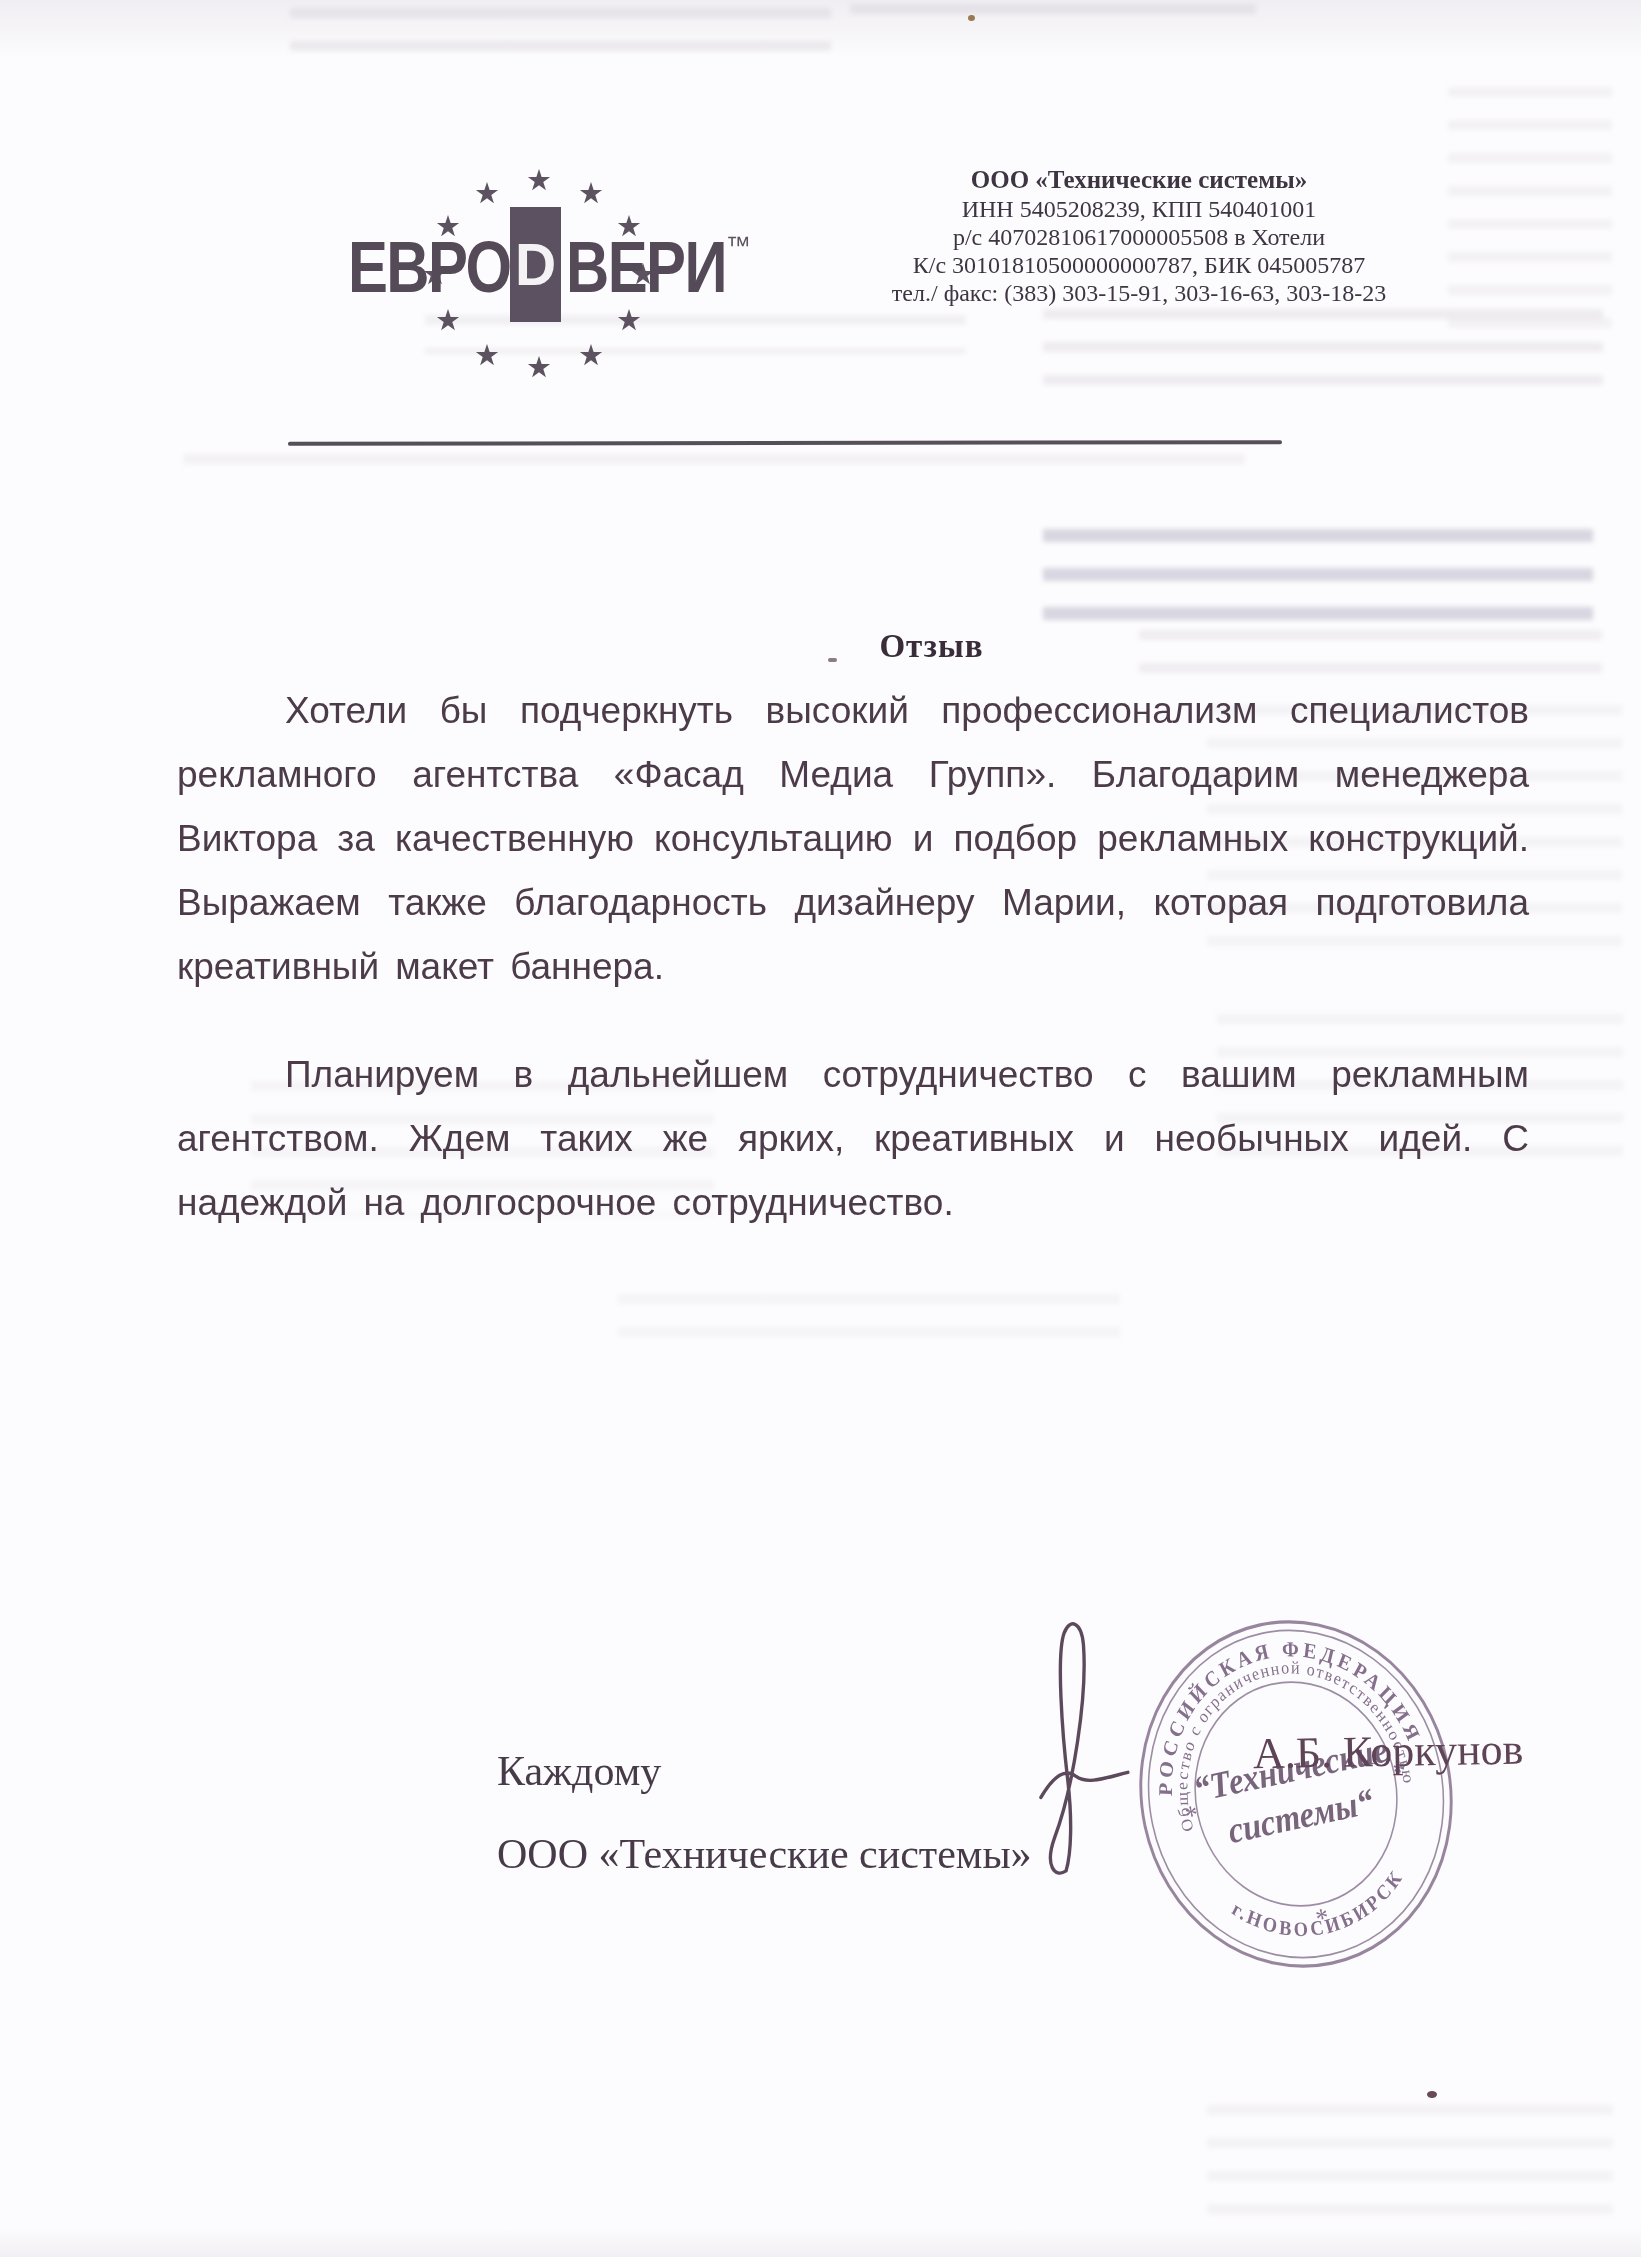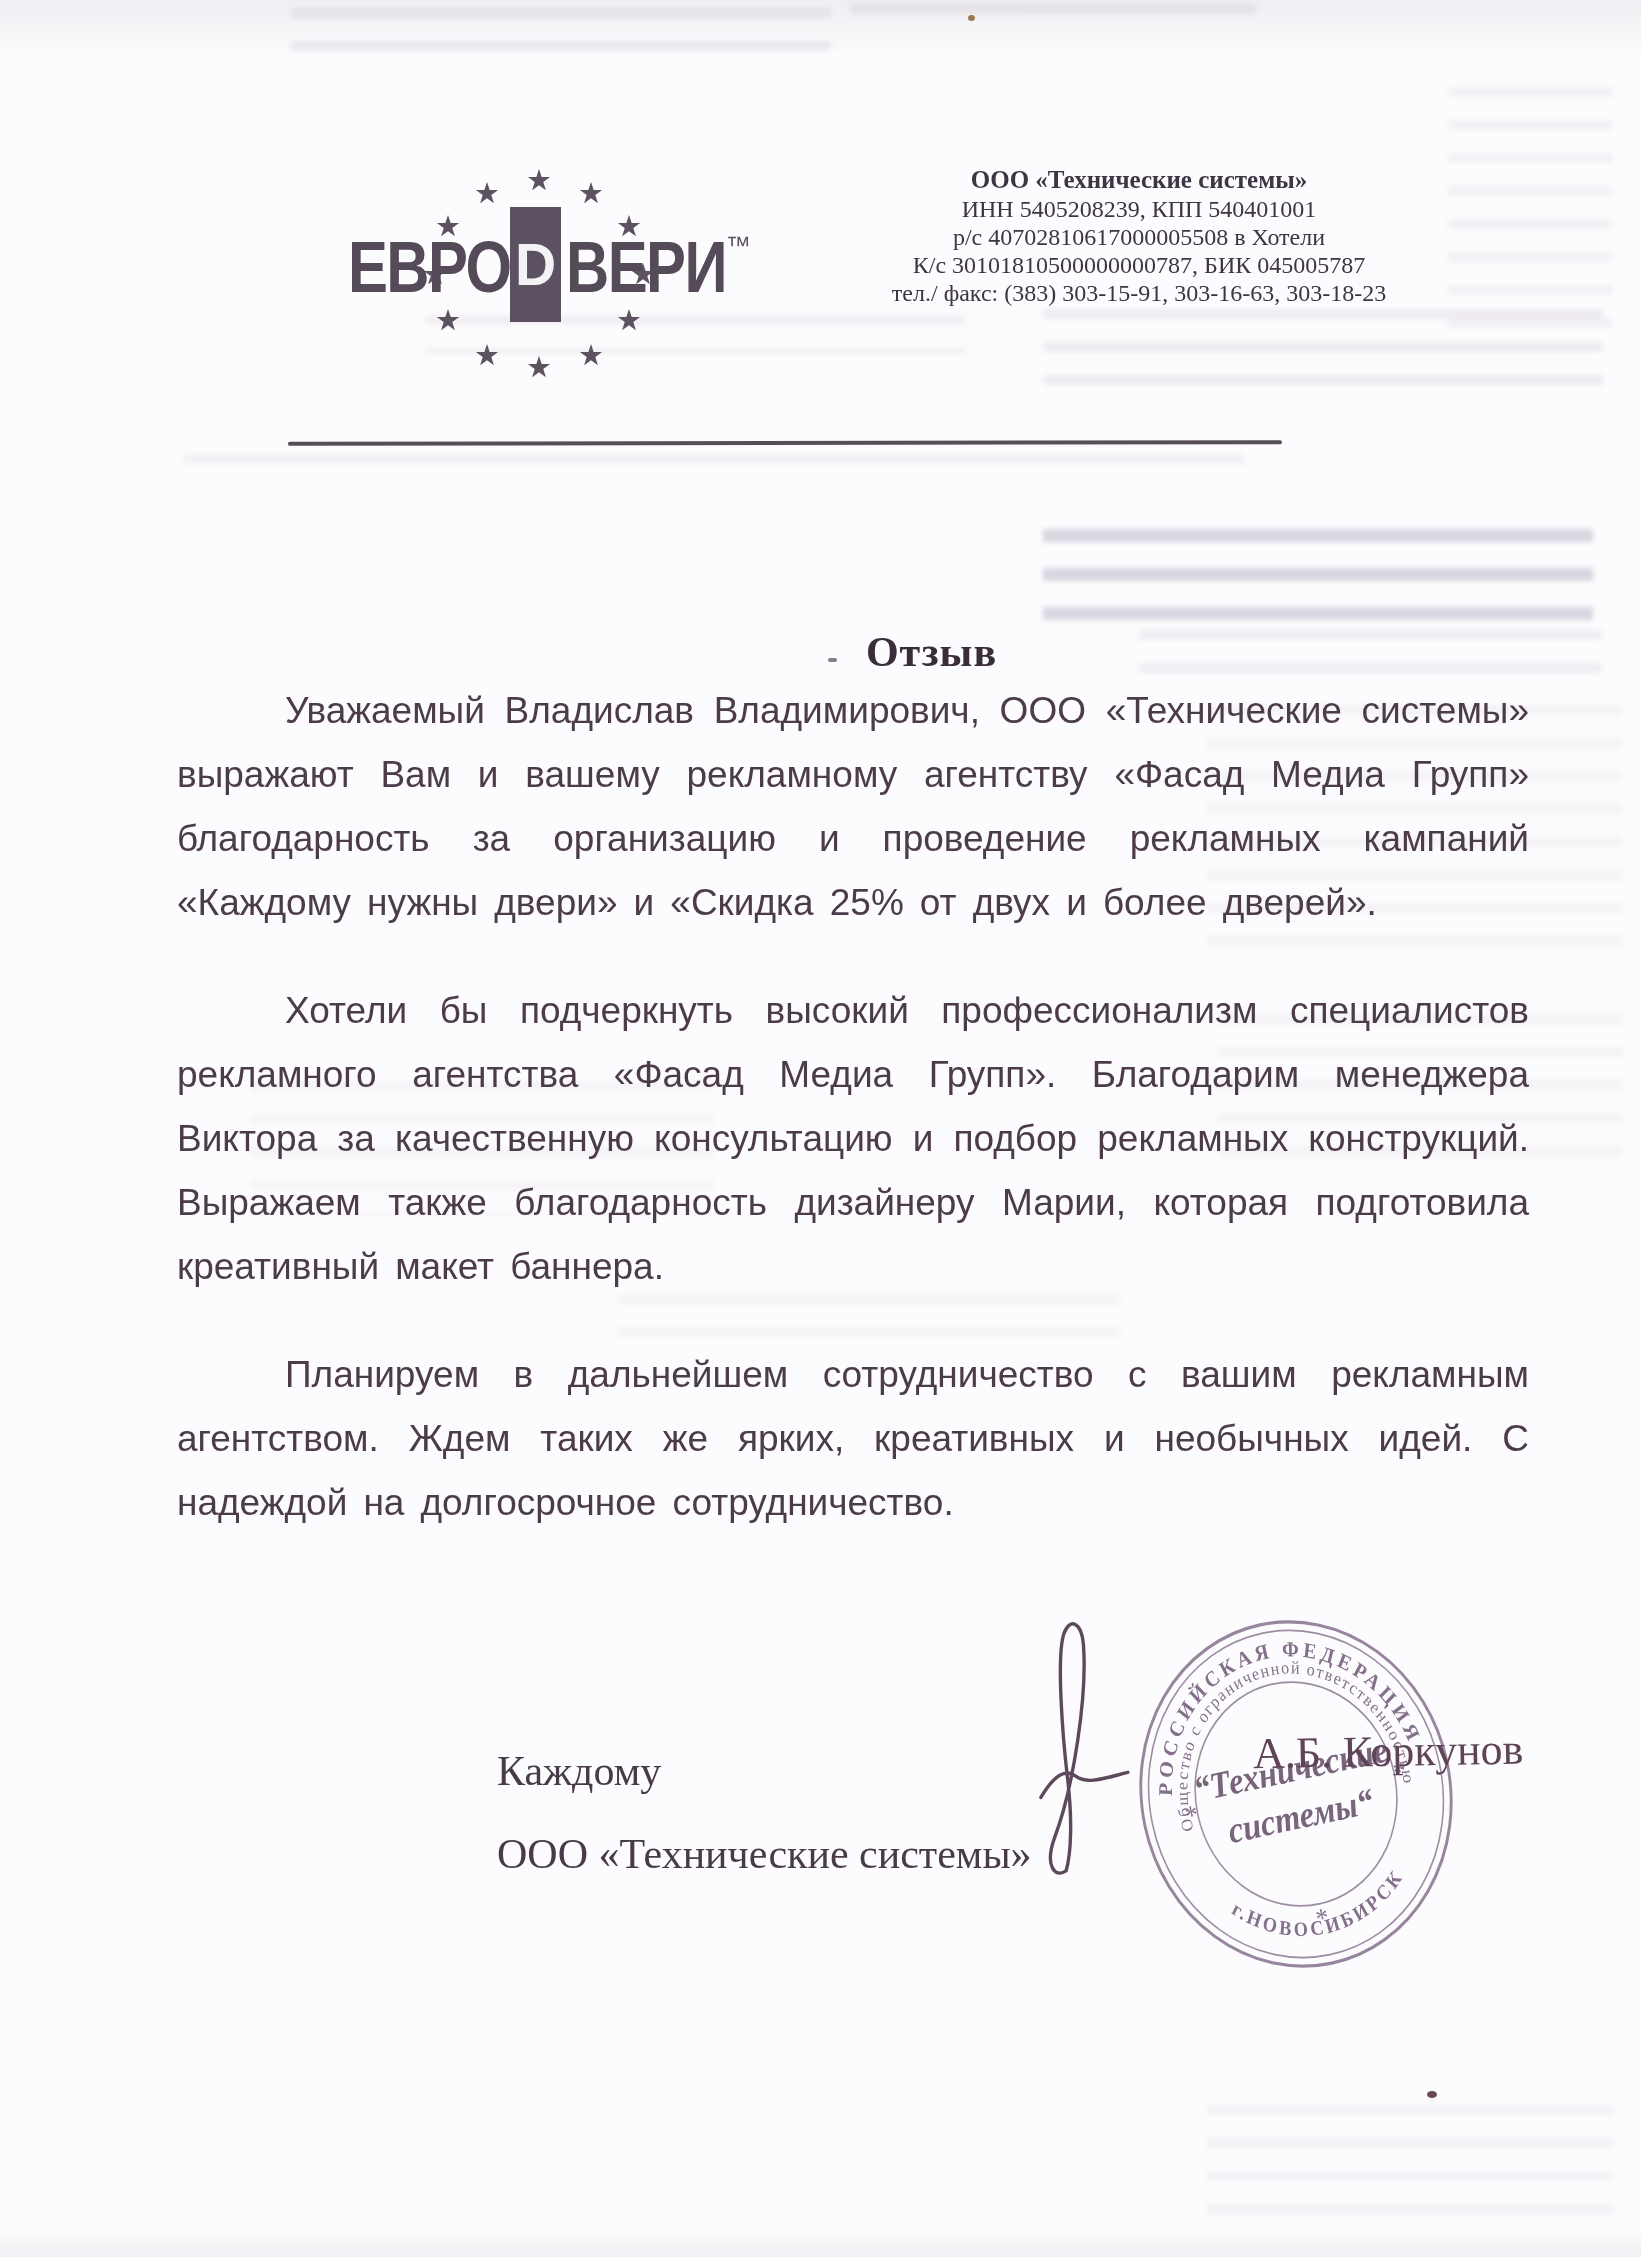--- a/index.html
+++ b/index.html
@@ -53,21 +53,21 @@
   }
   .company .co-name{font-weight:bold;font-size:25px;margin-bottom:1px;}
 
   
   .rule{position:absolute;left:288px;top:441px;width:994px;height:3.9px;
         background:#3f3642;opacity:.88;border-radius:1.9px;transform:rotate(-.1deg);}
 
   
   .title{
     position:absolute;left:830px;top:628px;width:203px;text-align:center;
-    font-weight:bold;font-size:42px;color:#3a2d3a;letter-spacing:1px;
+    font-weight:bold;font-size:33px;color:#3a2d3a;letter-spacing:1px;
   }
 
   
   .bodytext{
     position:absolute;left:177px;top:679px;width:1352px;
     font-family:"Liberation Sans", sans-serif;
     font-size:37px;line-height:64px;color:#4c3b49;
     text-align:justify;word-spacing:5.8px;
   }
   .bodytext p{margin:0 0 44px 0;text-indent:108px;}
@@ -159,21 +159,20 @@
     <div>р/с 40702810617000005508 в Хотели</div>
     <div>К/с 30101810500000000787, БИК 045005787</div>
     <div>тел./ факс: (383) 303-15-91, 303-16-63, 303-18-23</div>
   </div>
 
   <div class="rule"></div>
 
   <div class="title">Отзыв</div>
 
   <div class="bodytext">
-    <p>Уважаемый Владислав Владимирович, ООО «Технические системы» выражают Вам и вашему рекламному агентству «Фасад Медиа Групп» благодарность за организацию и проведение рекламных кампаний «Каждому нужны двери» и «Скидка 25% от двух и более дверей».</p>
     <p>Хотели бы подчеркнуть высокий профессионализм специалистов рекламного агентства «Фасад Медиа Групп». Благодарим менеджера Виктора за качественную консультацию и подбор рекламных конструкций. Выражаем также благодарность дизайнеру Марии, которая подготовила креативный макет баннера.</p>
     <p>Планируем в дальнейшем сотрудничество с вашим рекламным агентством. Ждем таких же ярких, креативных и необычных идей. С надеждой на долгосрочное сотрудничество.</p>
   </div>
 
   <div class="sig-block">
     <div>Каждому</div>
     <div>ООО «Технические системы»</div>
   </div>
 
   <svg class="signature" width="126" height="290" viewBox="0 0 130 300">

